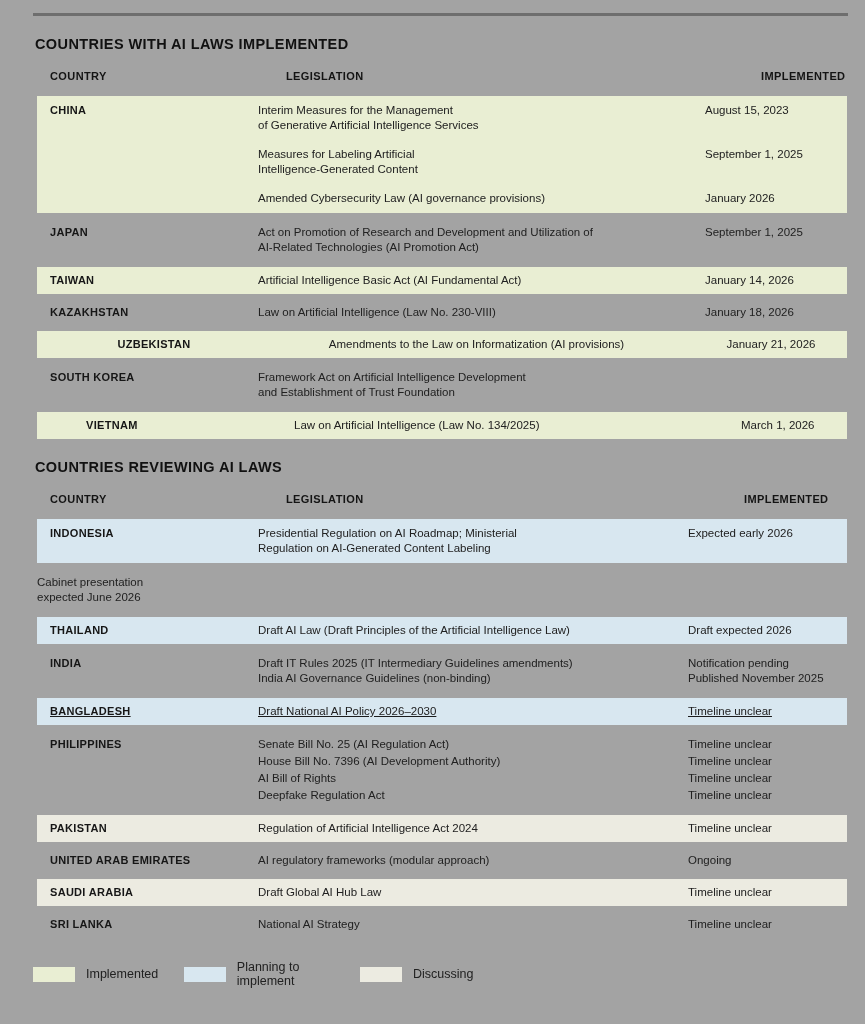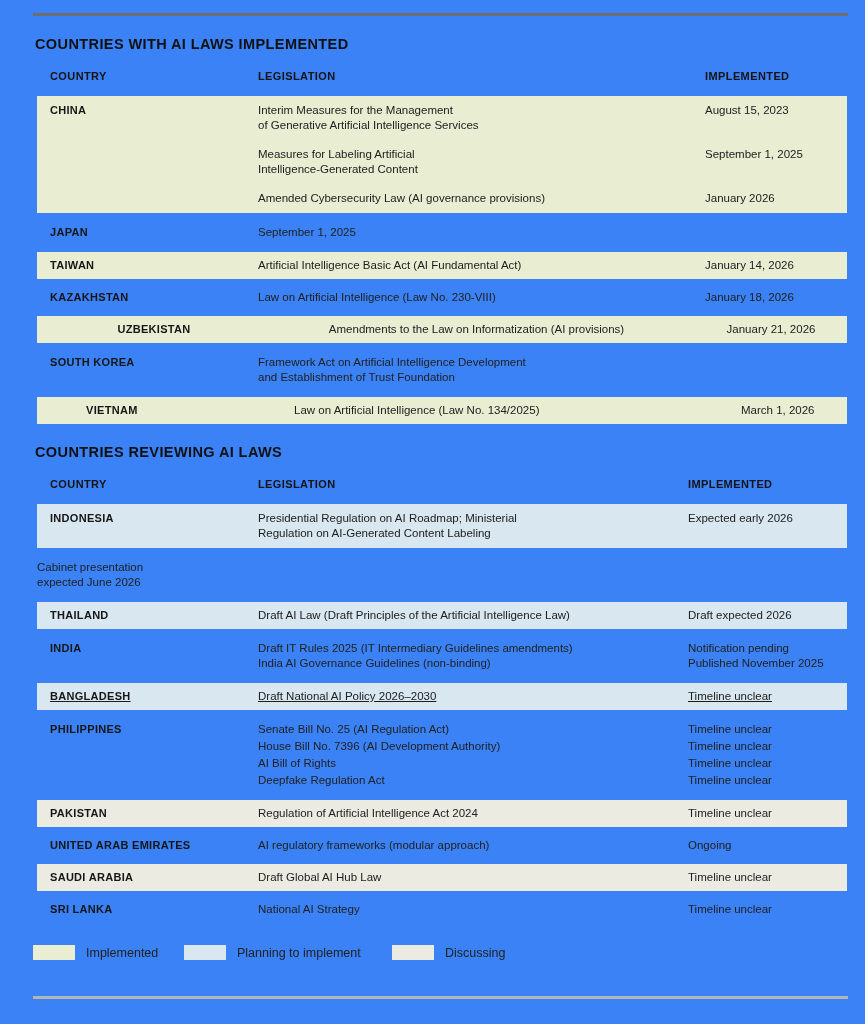--- a/index.html
+++ b/index.html
@@ -1,20 +1,20 @@
 <!DOCTYPE html>
 <html><head>
 <meta charset="utf-8">
 <style>
   * { margin: 0; padding: 0; box-sizing: border-box; }
   body { background: #ffffff; font-family: "Liberation Sans", sans-serif; }
   .page {
     position: relative;
     width: 865px; height: 1024px;
-    background: #3b82f6;
+    background: #a3a3a3;
     overflow: hidden;
     color: #1c1c1c;
   }
   .rule-top {
     margin: 13px 0 0 33px;
     width: 815px; height: 3px;
     background: #6e6e6e;
   }
   .rule-bottom {
     margin: 36px 0 0 33px;
@@ -28,20 +28,21 @@
     letter-spacing: 0.4px;
     color: #111111;
   }
   .thead {
     display: grid;
     margin: 18px 0 0 37px;
     font-size: 11px;
     font-weight: bold;
     letter-spacing: 0.4px;
     color: #141414;
+    gap: 28px;
   }
   .t1 .thead, .t1 .entry { grid-template-columns: 221px 447px 142px; }
   .t2 .thead, .t2 .entry { grid-template-columns: 221px 430px 159px; }
   .thead .hc { padding-left: 13px; }
   .thead .hc.c2, .thead .hc.c3 { padding-left: 0; }
   .tbody { margin: 14px 0 0 37px; width: 810px; }
   .trow { margin-bottom: 5px; padding: 7px 0; }
   .trow.compact { padding: 6px 0; }
   .entry { display: grid; }
   .entry .country {
@@ -62,21 +63,21 @@
   .gap-md .entry + .entry { margin-top: 14px; }
   .gap-lg .entry + .entry { }
   .gap-sm .entry + .entry { margin-top: 2px; }
   .legend {
     display: flex;
     align-items: center;
     margin: 22px 0 0 33px;
   }
   .legend-item { display: flex; align-items: center; }
   .legend-item.li1 { width: 151px; }
-  .legend-item.li2 { width: 208px; }
+  .legend-item.li2 { width: 176px; }
   .swatch { width: 42px; height: 15px; display: inline-block; }
   .legend-label {
     margin-left: 11px;
     font-size: 12.5px;
     color: #212121;
   }
 </style>
 </head>
 <body>
 
@@ -109,20 +110,22 @@
         <div class="entry">
           <div class="country"></div>
           <div class="law">Amended Cybersecurity Law (AI governance provisions)</div>
           <div class="date">January 2026</div>
         </div>
       </div>
 
       <div class="trow">
         <div class="entry">
           <div class="country">JAPAN</div>
+          <div class="law">Act on Promotion of Research and Development and Utilization of
+AI-Related Technologies (AI Promotion Act)</div>
           <div class="date">September 1, 2025</div>
         </div>
       </div>
 
       <div class="trow compact" style="background-color: rgb(233, 238, 211);">
         <div class="entry">
           <div class="country">TAIWAN</div>
           <div class="law">Artificial Intelligence Basic Act (AI Fundamental Act)</div>
           <div class="date">January 14, 2026</div>
         </div>

